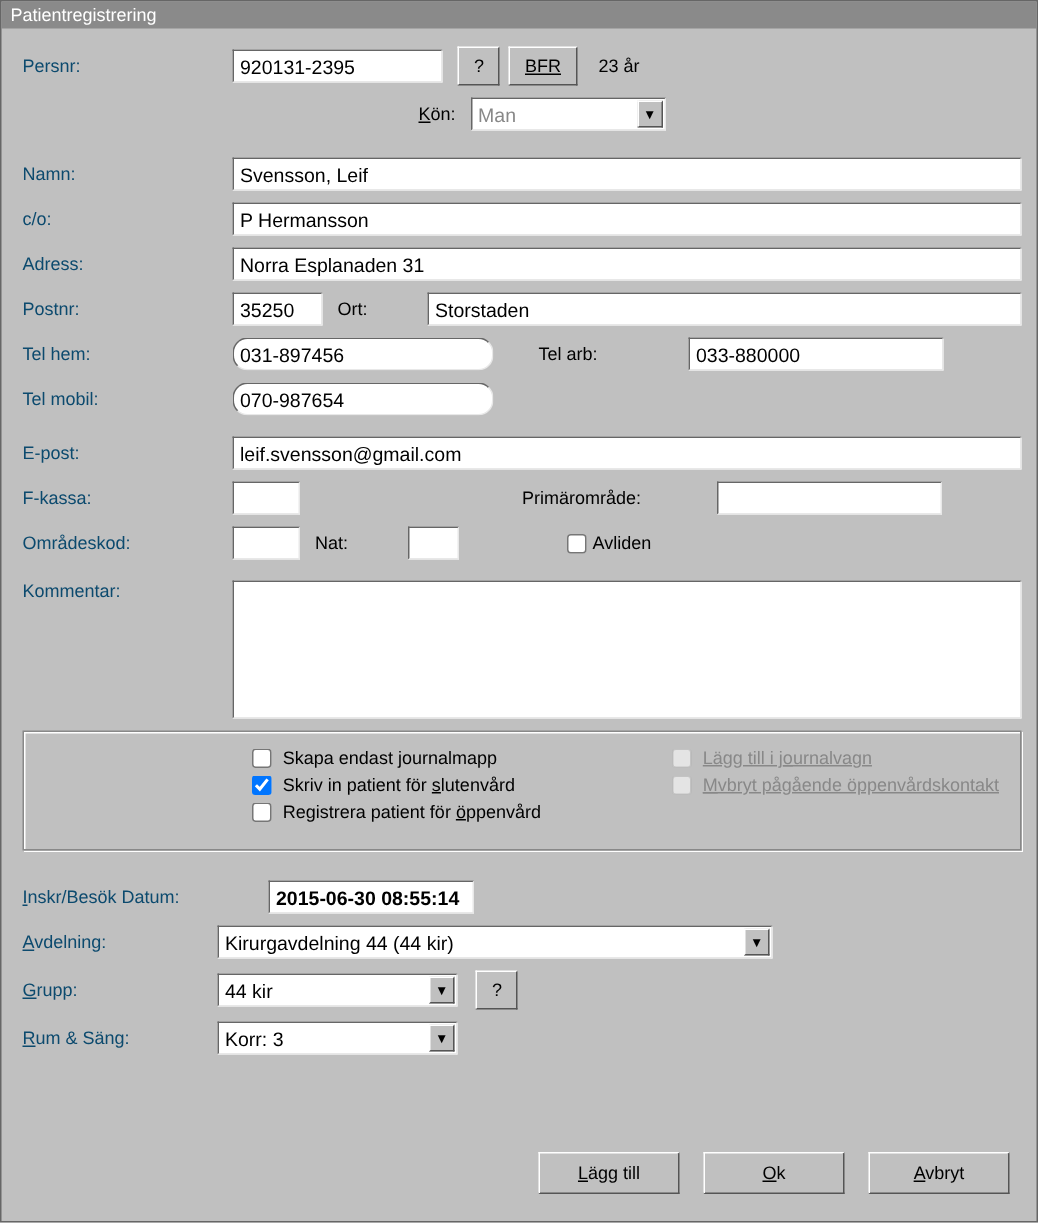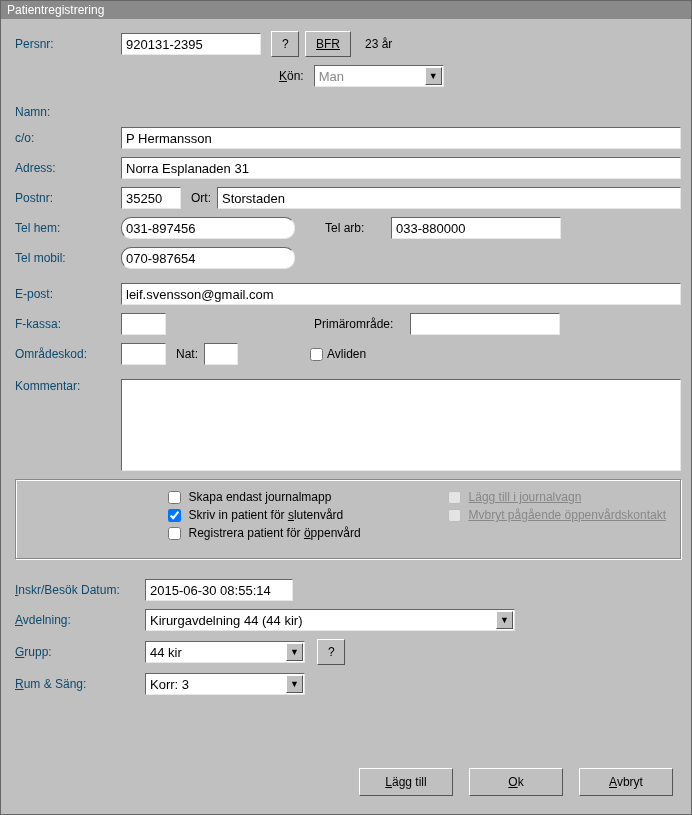--- a/index.html
+++ b/index.html
@@ -47,20 +47,21 @@
     font-family: inherit;
     font-size: 13px;
     padding: 2px 4px;
     border-top: 1px solid #666;
     border-left: 1px solid #666;
     border-right: 1px solid #e8e8e8;
     border-bottom: 1px solid #e8e8e8;
     background: #fff;
     height: 22px;
     line-height: 18px;
+    margin-left: 34px;
   }
   textarea {
     resize: none;
     height: 92px;
     line-height: 14px;
   }
   .btn {
     font-family: inherit;
     font-size: 12px;
     background: #c0c0c0;
@@ -162,20 +163,21 @@
     <div class="row kon-row">
       <span class="label-sm" style="margin-right:10px"><span class="under">K</span>ön:</span>
       <div class="combo" style="width:130px">
         <span style="color:#888">Man</span>
         <div class="combo-btn">▼</div>
       </div>
     </div>
 
     <div class="row">
       <span class="label">Namn:</span>
+      <input type="text" class="grow" value="Svensson, Leif" style="">
     </div>
 
     <div class="row">
       <span class="label">c/o:</span>
       <input type="text" class="grow" value="P Hermansson" style="">
     </div>
 
     <div class="row">
       <span class="label">Adress:</span>
       <input type="text" class="grow" value="Norra Esplanaden 31" style="">
@@ -258,21 +260,21 @@
             <input type="checkbox" disabled="" style="">
             <span><span class="under">M</span><span>vbryt pågående öppenvårdskontakt</span></span>
           </div>
         </div>
       </div>
     </div>
 
     <div style="margin-top:20px;">
       <div class="row adm-row">
         <span class="label"><span class="under">I</span><span>nskr/Besök Datum:</span></span>
-        <input type="text" style="width: 148px;" value="2015-06-30 08:55:14">
+        <input type="text" style="width: 137px; font-weight: bold;" value="2015-06-30 08:55:14">
       </div>
       <div class="row adm-row">
         <span class="label"><span class="under">A</span><span>vdelning:</span></span>
         <div class="combo w370">
           <span>Kirurgavdelning 44 (44 kir)</span>
           <div class="combo-btn">▼</div>
         </div>
       </div>
       <div class="row adm-row">
         <span class="label"><span class="under">G</span><span>rupp:</span></span>

